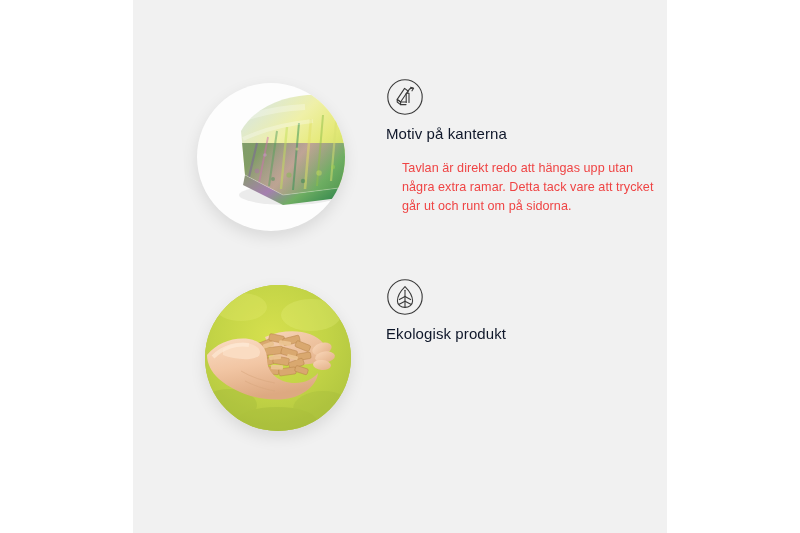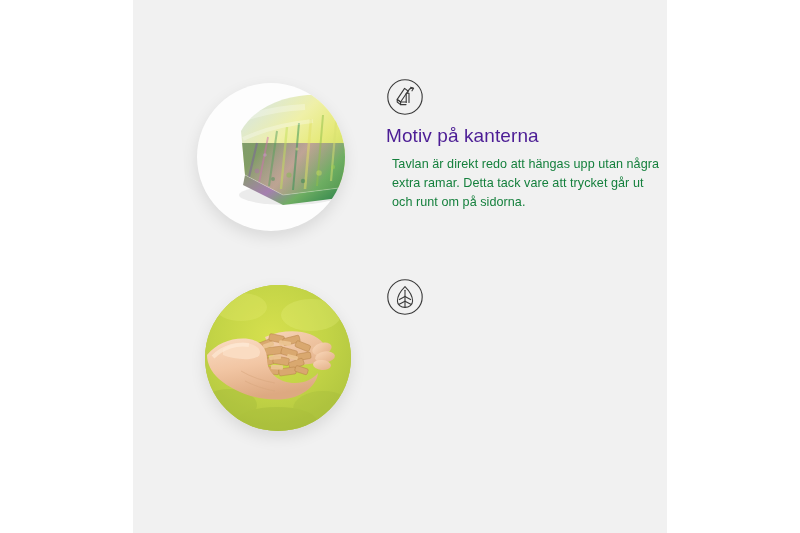--- a/index.html
+++ b/index.html
@@ -91,32 +91,32 @@
   }
 
   .icon-badge {
     width: 38px;
     height: 38px;
     margin-bottom: 9px;
   }
   .icon-badge svg { display: block; }
 
   .feature-title {
-    font-size: 19px;
+    font-size: 15px;
     font-weight: normal;
-    color: #4c1d95;
+    color: #0f172a;
     margin: 0 0 7px 0;
     letter-spacing: 0.1px;
     line-height: 1.2;
   }
 
   .feature-body {
     font-size: 12.6px;
-    color: #15803d;
-    margin: 6px;
+    color: #ef4444;
+    margin: 16px;
     line-height: 1.52;
     letter-spacing: 0.05px;
   }
 </style>
 </head>
 <body>
 
 <div class="canvas-root">
 
   <div class="panel"></div>
@@ -302,16 +302,17 @@
             <path d="M19,8.6 C24.6,14.2 26.6,19.6 26.6,23.0 C26.6,26.6 23.2,29.4 19,29.4
                      C14.8,29.4 11.4,26.6 11.4,23.0 C11.4,19.6 13.4,14.2 19,8.6 Z"></path>
             <path d="M19,12.2 L19,29.4"></path>
             <path d="M19,18.4 L13.4,21.6"></path>
             <path d="M19,18.4 L24.6,21.6"></path>
             <path d="M19,23.2 L13.2,26.2"></path>
             <path d="M19,23.2 L24.8,26.2"></path>
           </g>
         </svg>
       </div>
+      <h2 class="feature-title">Ekologisk produkt</h2>
     </div>
   </div>
 
 </div>
 
 </body></html>

